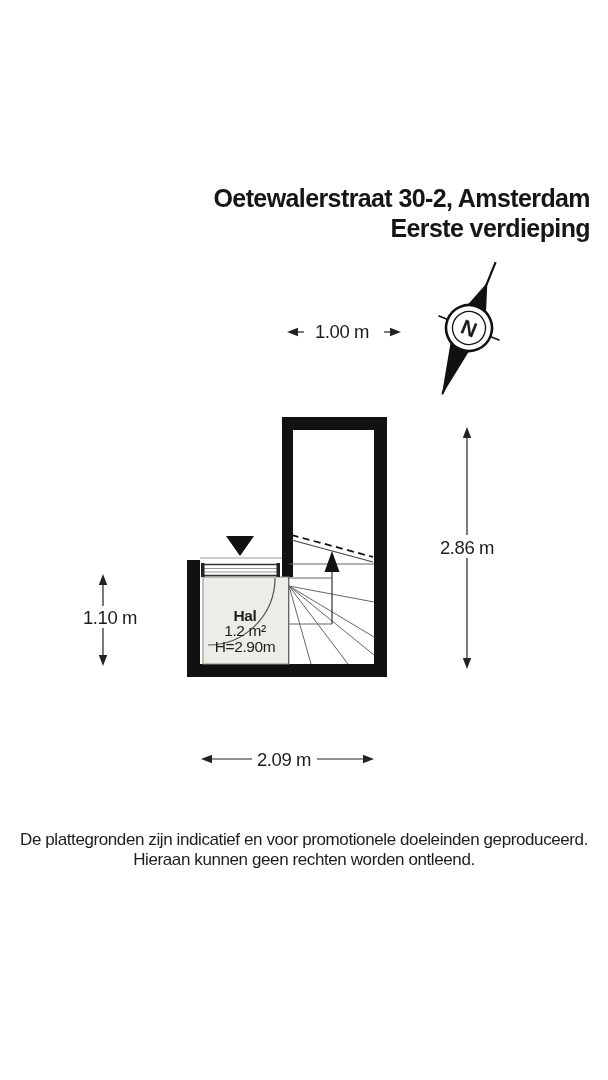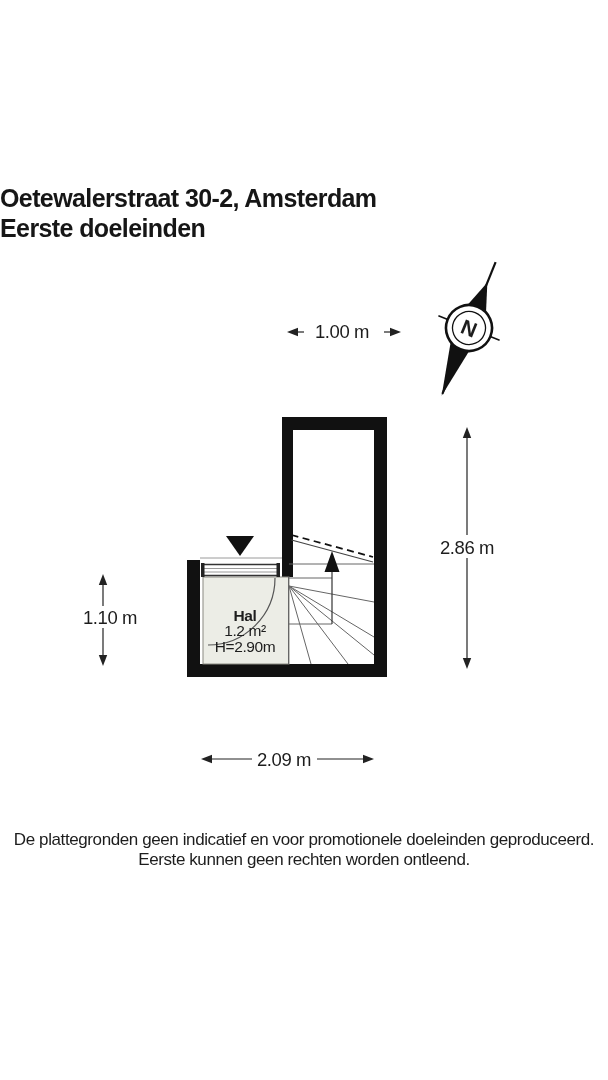--- a/index.html
+++ b/index.html
@@ -2,21 +2,21 @@
 <html><head>
 <meta charset="utf-8">
 <style>
   html,body{margin:0;padding:0;}
   body{
     width:608px;height:1080px;position:relative;background:#ffffff;
     font-family:"Liberation Sans","DejaVu Sans",sans-serif;color:#1d1d1d;
     overflow:hidden;
   }
   .page-title{
-    position:absolute;top:183px;left:0;width:590px;text-align:left;
+    position:absolute;top:183px;left:0;width:590px;text-align:right;
     font-size:25px;font-weight:bold;line-height:30px;letter-spacing:-0.6px;
     color:#161616;
   }
   .plan-svg{position:absolute;left:0;top:0;}
   .footer{
     position:absolute;top:830px;left:0;width:608px;text-align:center;
     font-size:17px;line-height:19.5px;letter-spacing:-0.4px;color:#1d1d1d;
   }
   svg text{
     font-family:"Liberation Sans","DejaVu Sans",sans-serif;
@@ -24,21 +24,21 @@
   }
   .dim-text{font-size:18.5px;}
   .room-text{font-size:15.5px;}
   .compass-n{font-size:21px;font-weight:bold;}
 </style>
 </head>
 <body>
 
 <div class="page-title">
   <div>Oetewalerstraat 30-2, Amsterdam</div>
-  <div>Eerste doeleinden</div>
+  <div>Eerste verdieping</div>
 </div>
 
 <svg class="plan-svg" width="608" height="1080" viewBox="0 0 608 1080">
 
   <g transform="translate(469,328) rotate(22)">
     <line x1="-33" y1="0" x2="33" y2="0" stroke="#111111" stroke-width="1.6"></line>
     <line x1="0" y1="-71" x2="0" y2="71" stroke="#111111" stroke-width="2.2"></line>
     <polygon points="0,-49 -12,-15 12,-15" fill="#111111"></polygon>
     <polygon points="0,73 -13,14 10,14" fill="#111111"></polygon>
     <circle cx="0" cy="0" r="23" fill="#ffffff" stroke="#111111" stroke-width="2.6"></circle>
@@ -121,15 +121,15 @@
   <g>
     <line x1="205" y1="759" x2="370" y2="759" stroke="#222222" stroke-width="1.2"></line>
     <polygon points="201,759 212,754.8 212,763.2" fill="#222222"></polygon>
     <polygon points="374,759 363,754.8 363,763.2" fill="#222222"></polygon>
     <rect x="252" y="747" width="65" height="23" fill="#ffffff"></rect>
     <text class="dim-text" x="284" y="766" text-anchor="middle">2.09 m</text>
   </g>
 </svg>
 
 <div class="footer">
-  <div>De plattegronden geen indicatief en voor promotionele doeleinden geproduceerd.</div>
-  <div>Eerste kunnen geen rechten worden ontleend.</div>
+  <div>De plattegronden zijn indicatief en voor promotionele doeleinden geproduceerd.</div>
+  <div>Hieraan kunnen geen rechten worden ontleend.</div>
 </div>
 
 </body></html>

